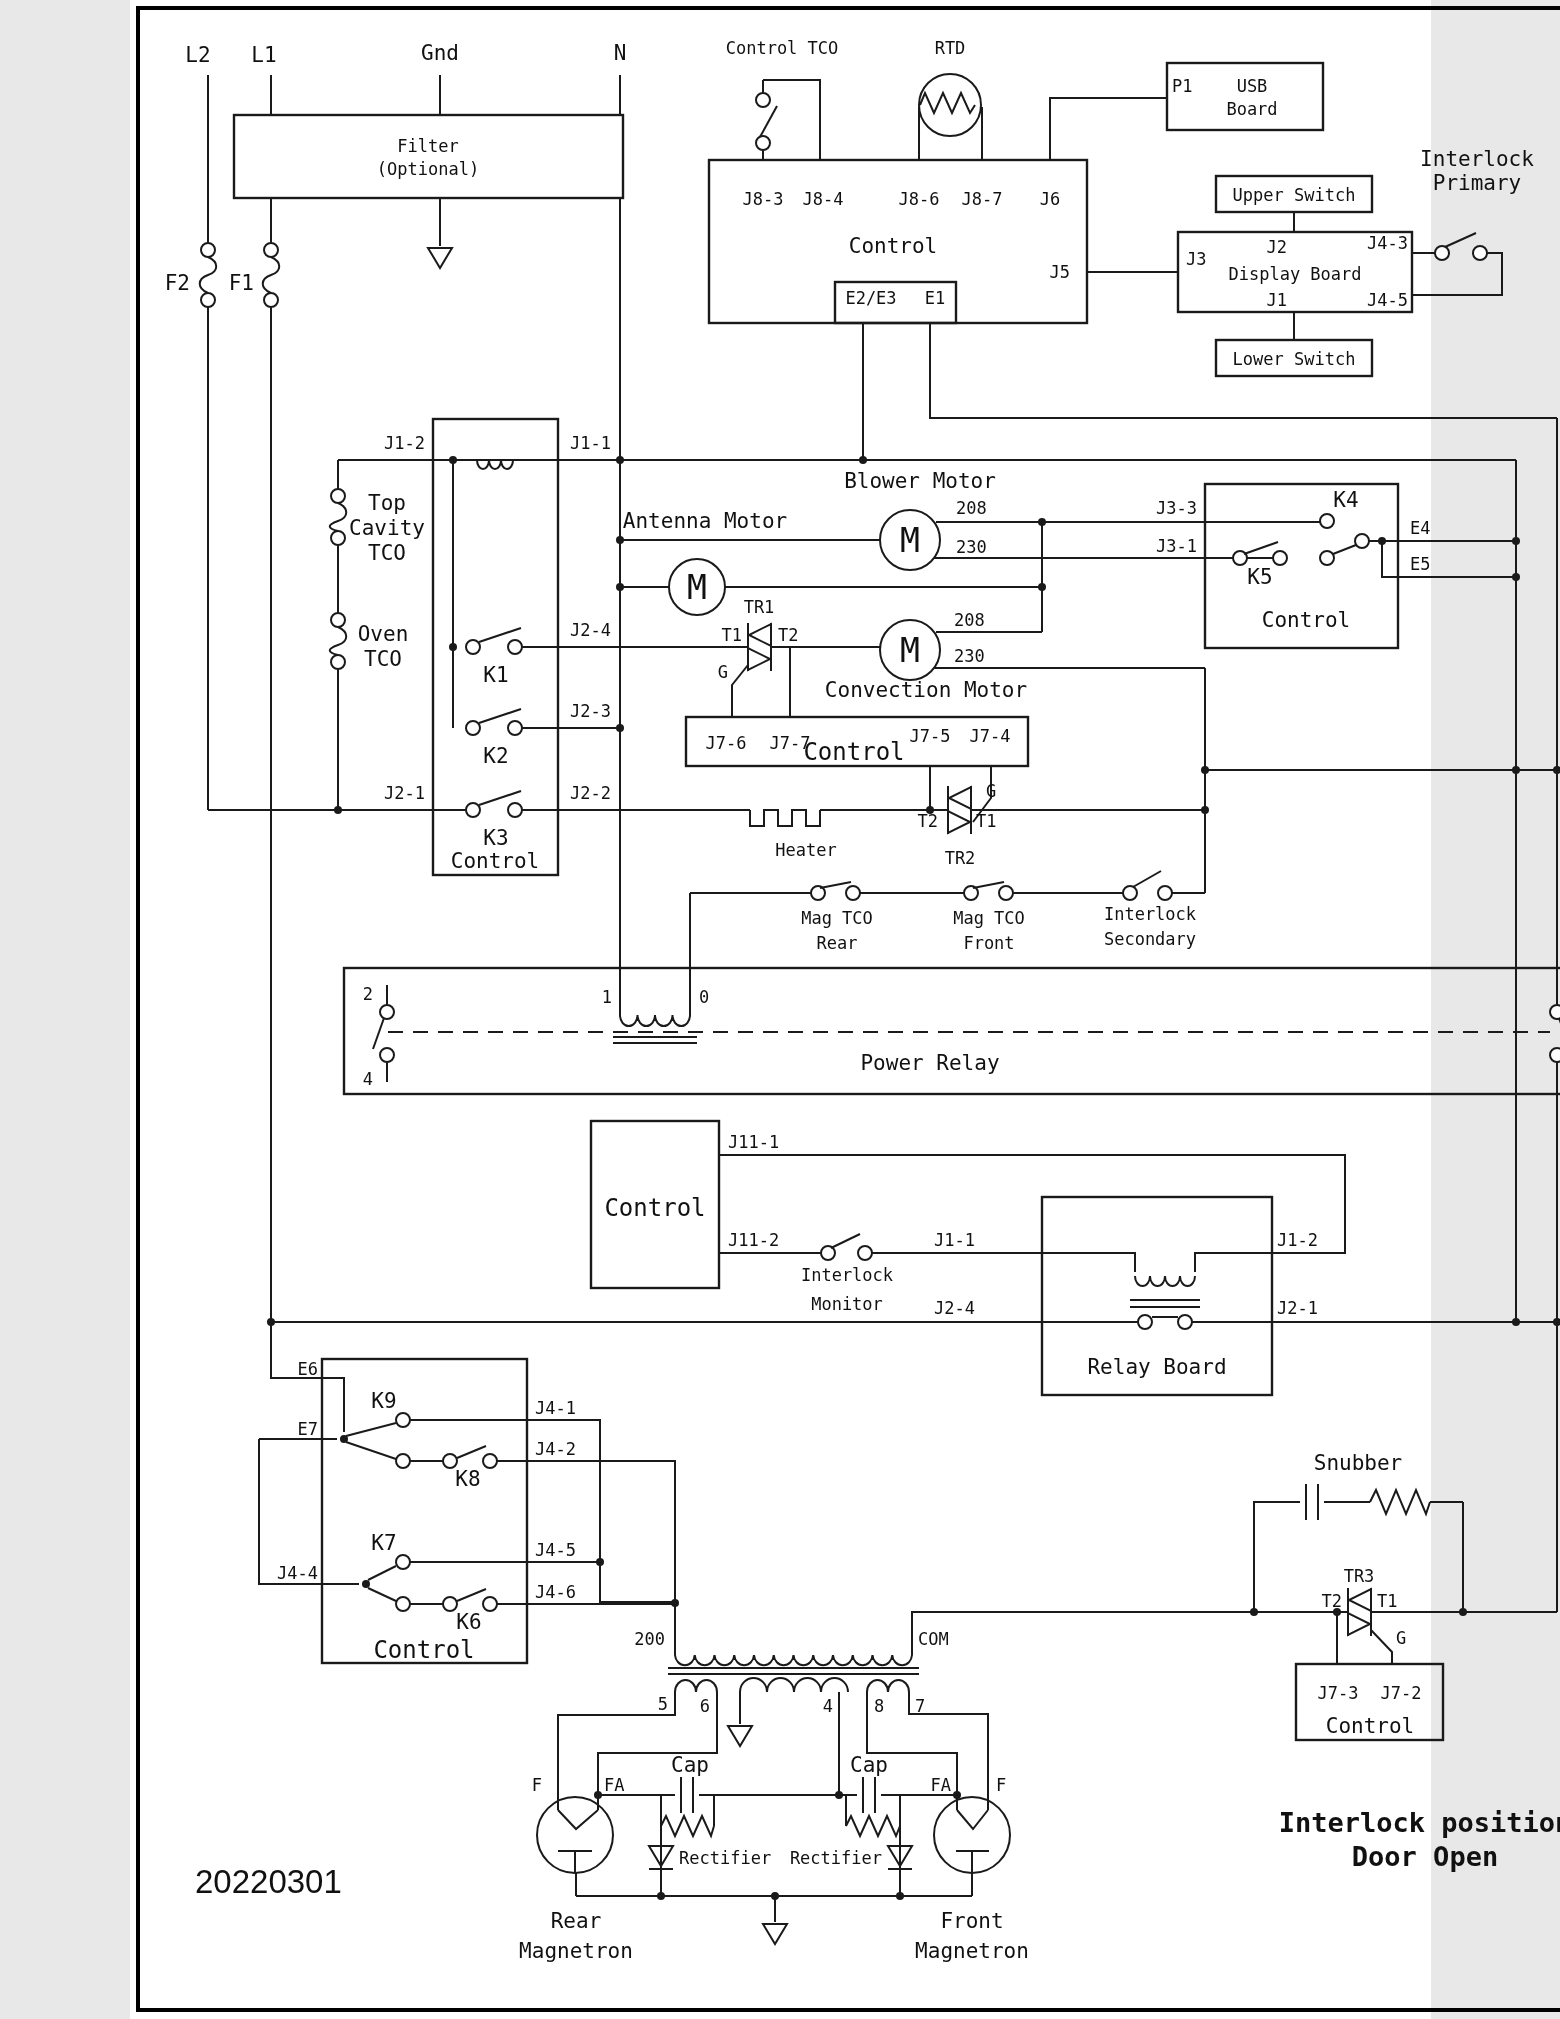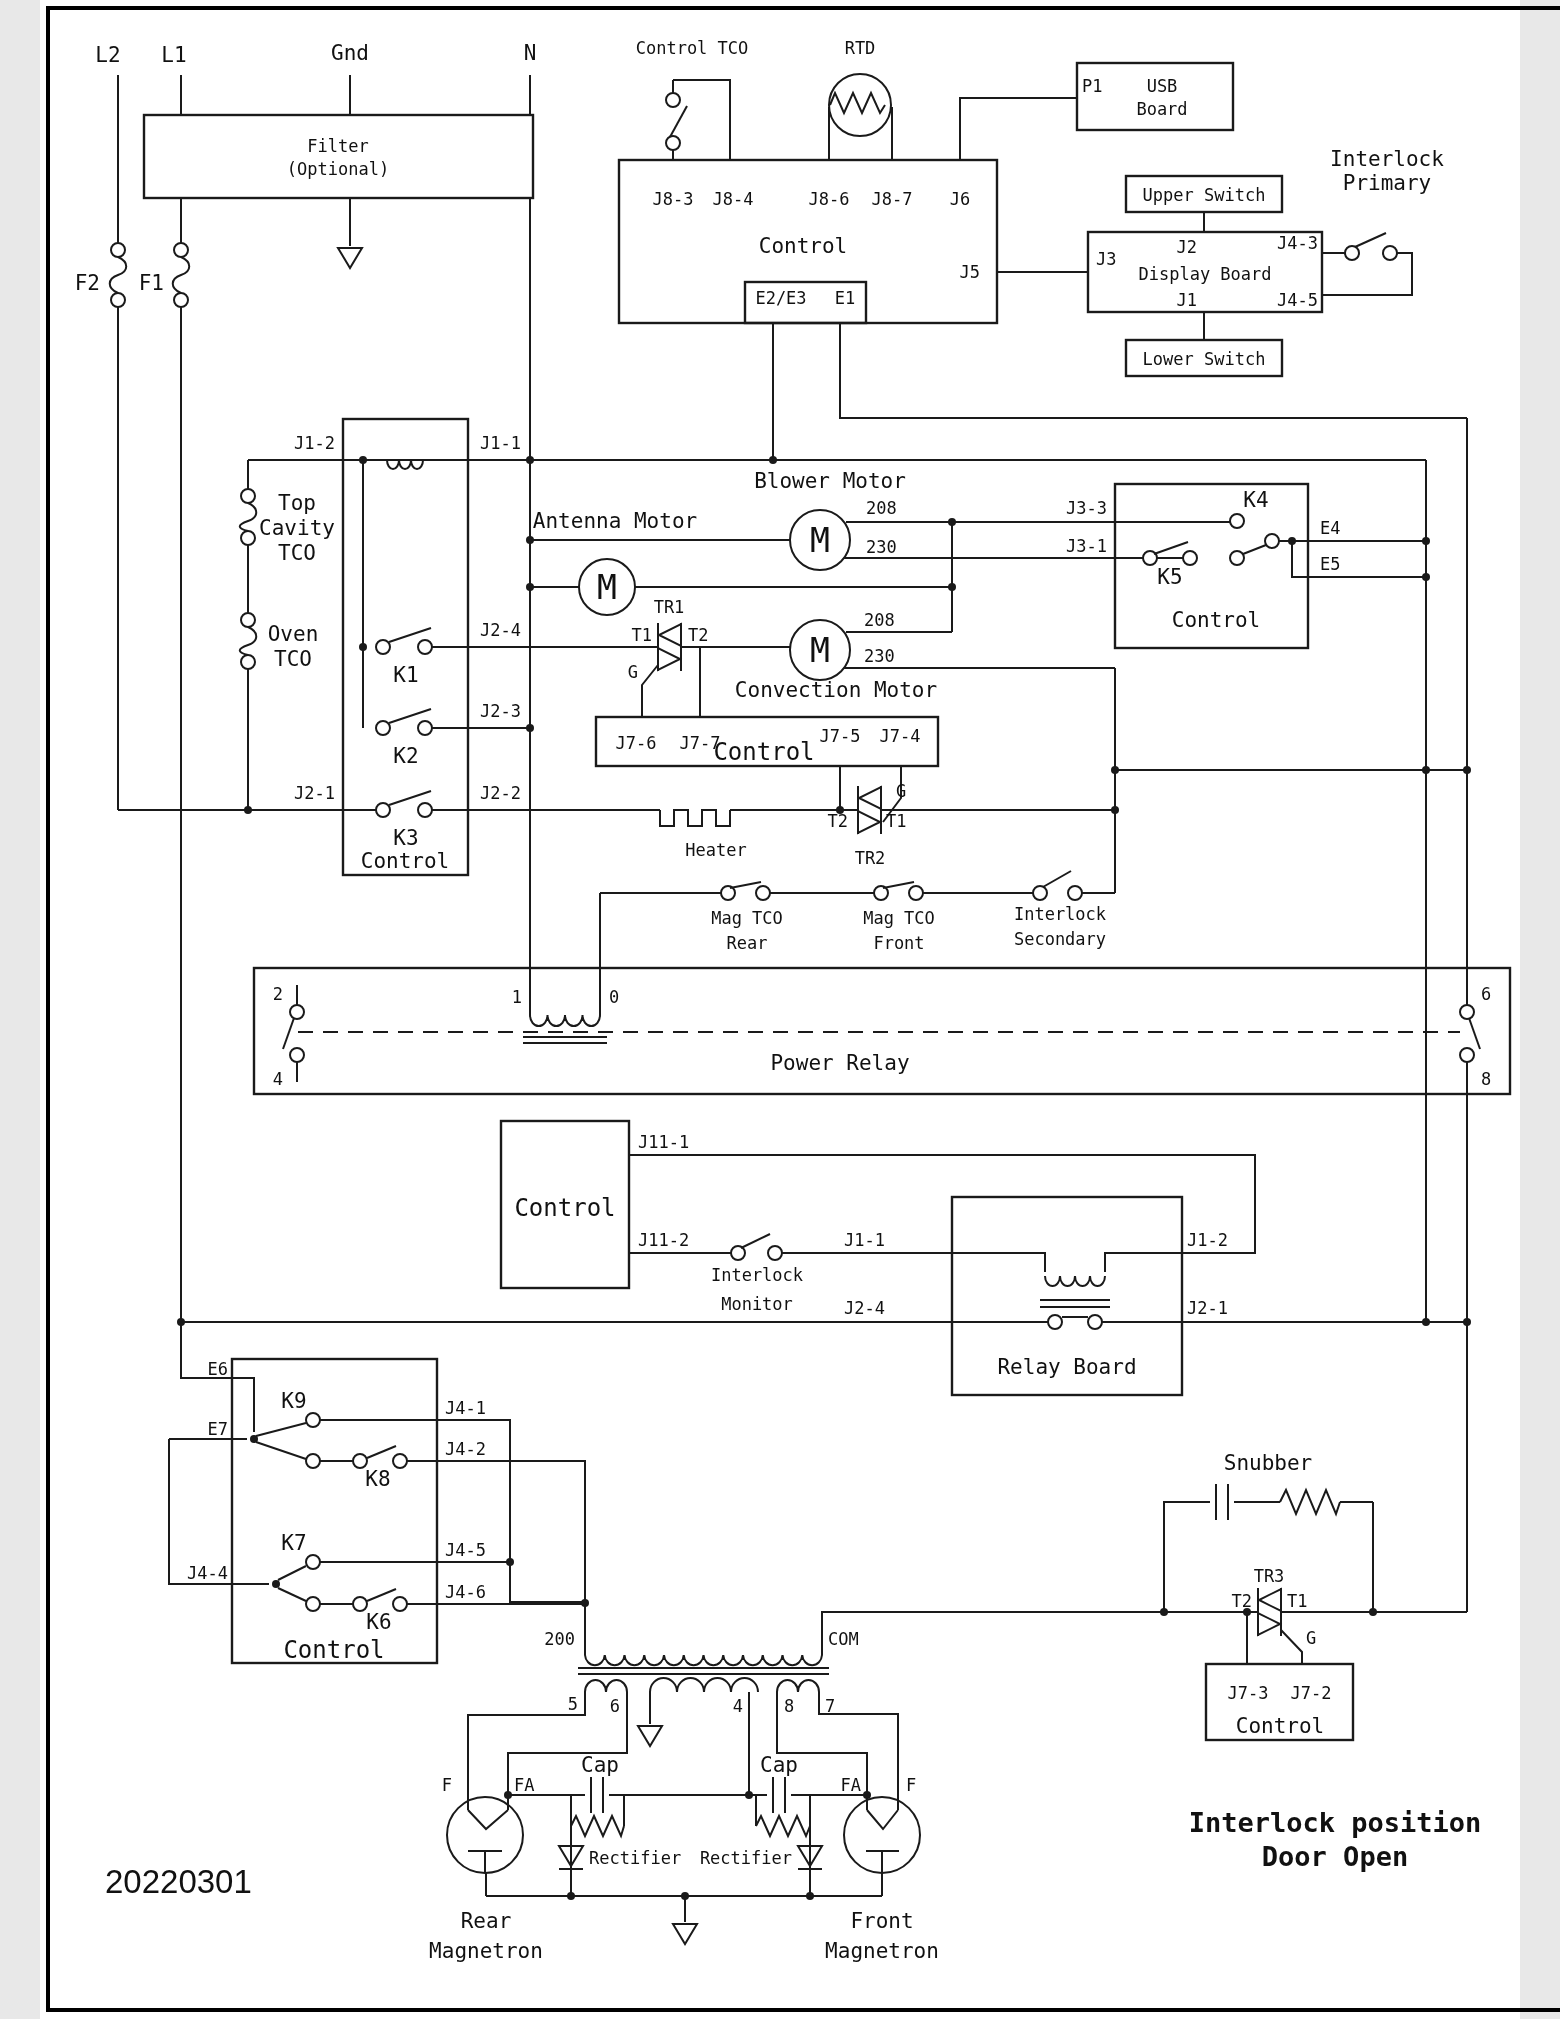--- a/index.html
+++ b/index.html
@@ -1,16 +1,16 @@
 <!DOCTYPE html>
 <html><head>
 <meta charset="utf-8">
 <style>
   html,body{margin:0;padding:0;background:#e8e8e8;}
-  #page{width:1480px;height:2019px;background:#fff;position:relative;margin:0 auto;
+  #page{width:1301px;height:2019px;background:#fff;position:relative;margin:0 auto;
         font-family:"DejaVu Sans Mono",monospace;}
   svg{position:absolute;left:0;top:0;}
   .w{stroke:#1a1a1a;stroke-width:2;fill:none;}
   .bx{stroke:#1a1a1a;stroke-width:2.4;fill:none;}
   .sc{stroke:#1a1a1a;stroke-width:2;fill:#ffffff;}
   .dot{fill:#1a1a1a;stroke:none;}
   .dash{stroke:#1a1a1a;stroke-width:2;fill:none;stroke-dasharray:15 10;}
   text{fill:#111111;font-family:"DejaVu Sans Mono",monospace;}
   .lb{font-size:17px;}
   .lg{font-size:21px;}

